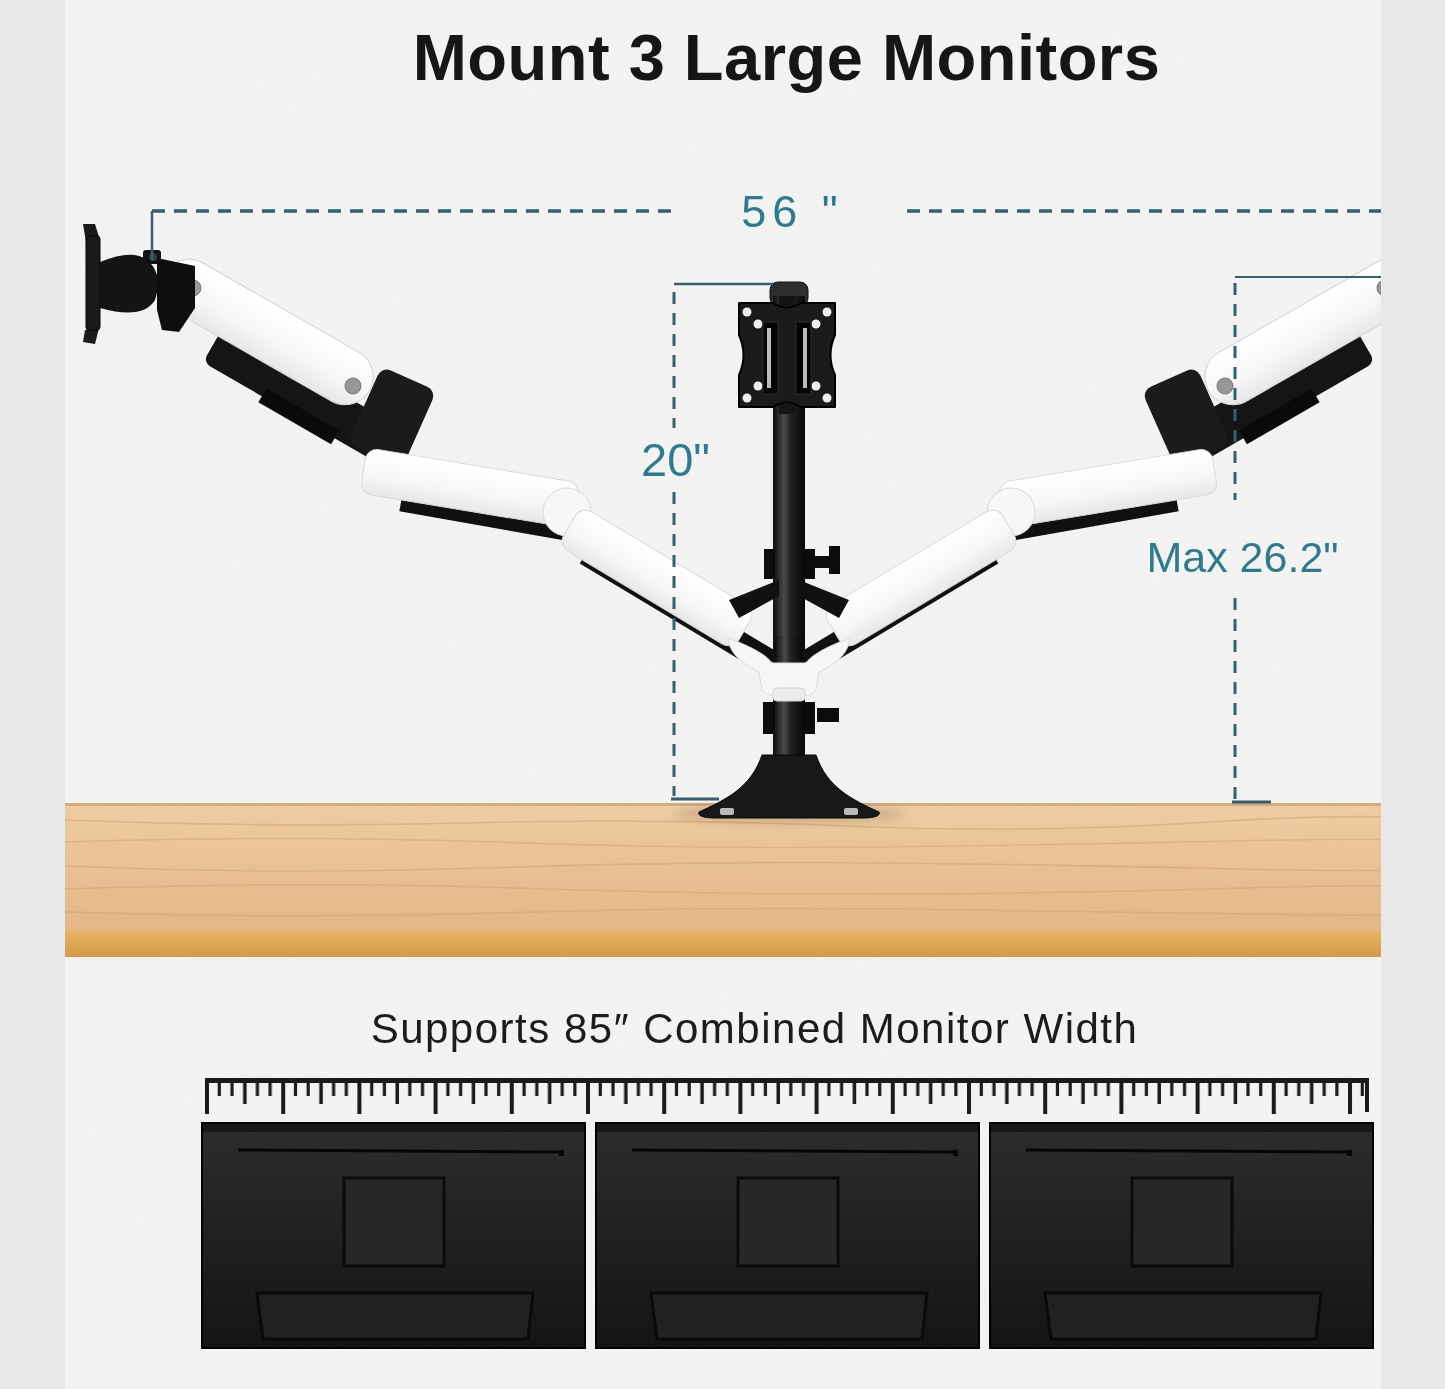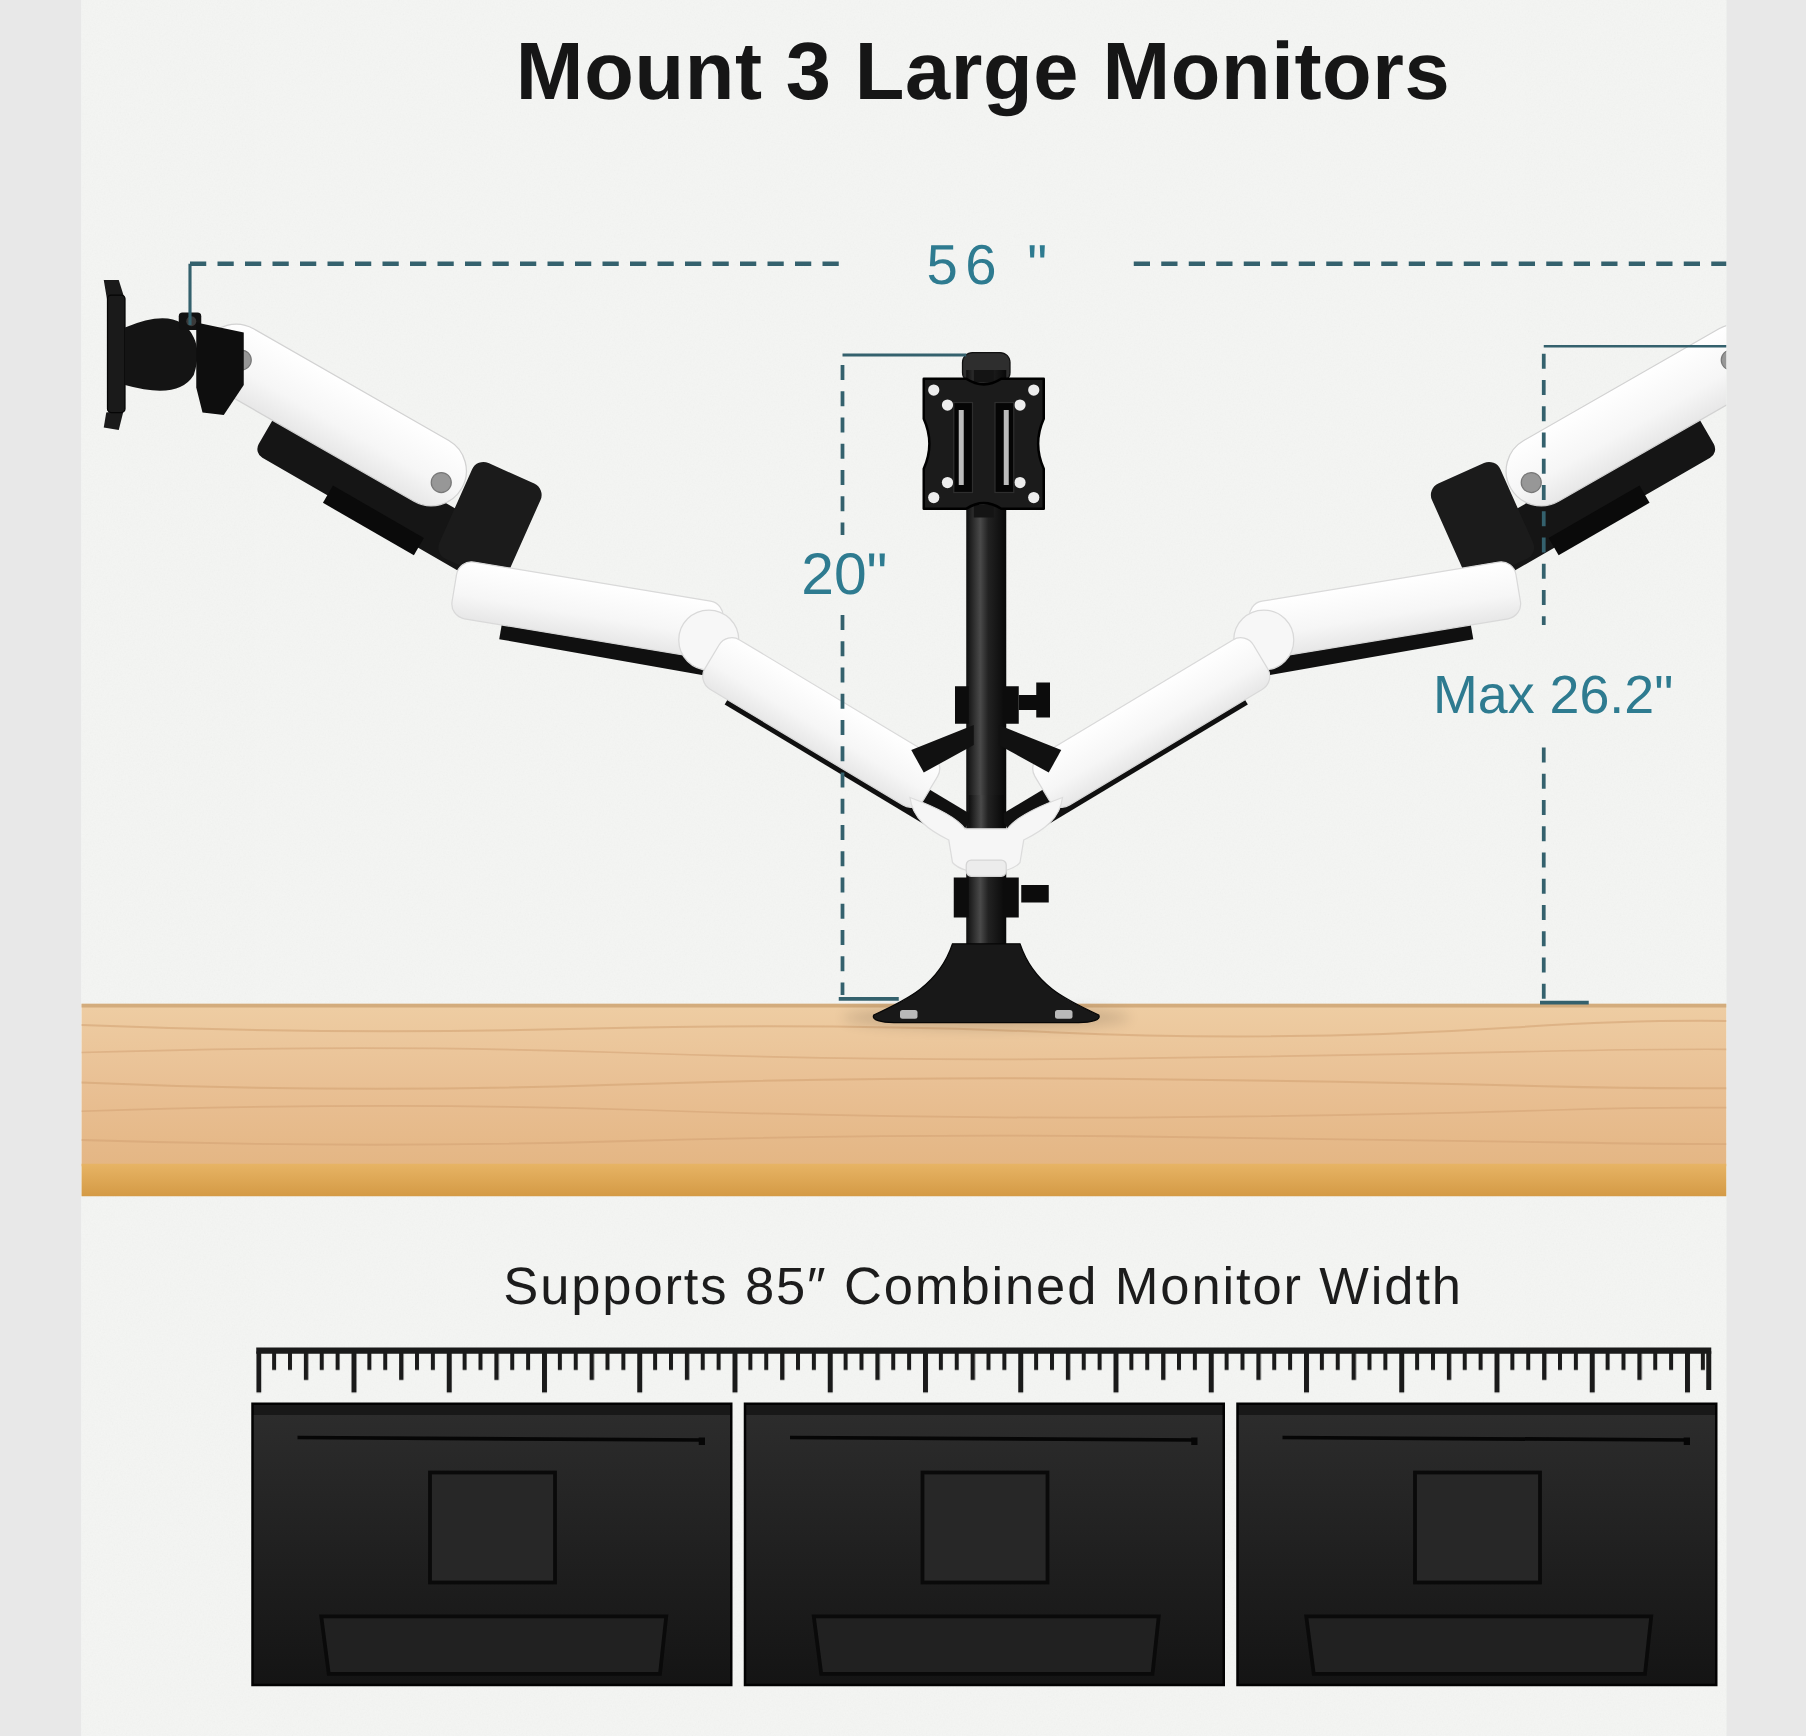--- a/index.html
+++ b/index.html
@@ -12,21 +12,21 @@
   .txt{position:absolute;transform:translate(-50%,-50%);white-space:nowrap;}
   .page-title{
     left:722px;top:57px;font-size:65px;font-weight:bold;color:#161616;
     letter-spacing:.5px;
   }
   .dim{color:var(--accent,#2e7b90);font-family:"Liberation Sans",sans-serif;}
   .dim-width {left:728px;top:212px;font-size:45px;letter-spacing:6px;}
   .dim-height{left:611px;top:459px;font-size:47px;}
   .dim-reach {left:1178px;top:557px;font-size:43px;}
   .caption{
-    left:722px;top:1029px;font-size:42px;font-weight:300;color:#1c1c1c;
+    left:690px;top:1029px;font-size:42px;font-weight:300;color:#1c1c1c;
     letter-spacing:1.5px;
   }
 </style>
 </head>
 <body>
 
 <div class="stage">
 
 <svg width="1445" height="1389" viewBox="0 0 1445 1389">
   <defs>

